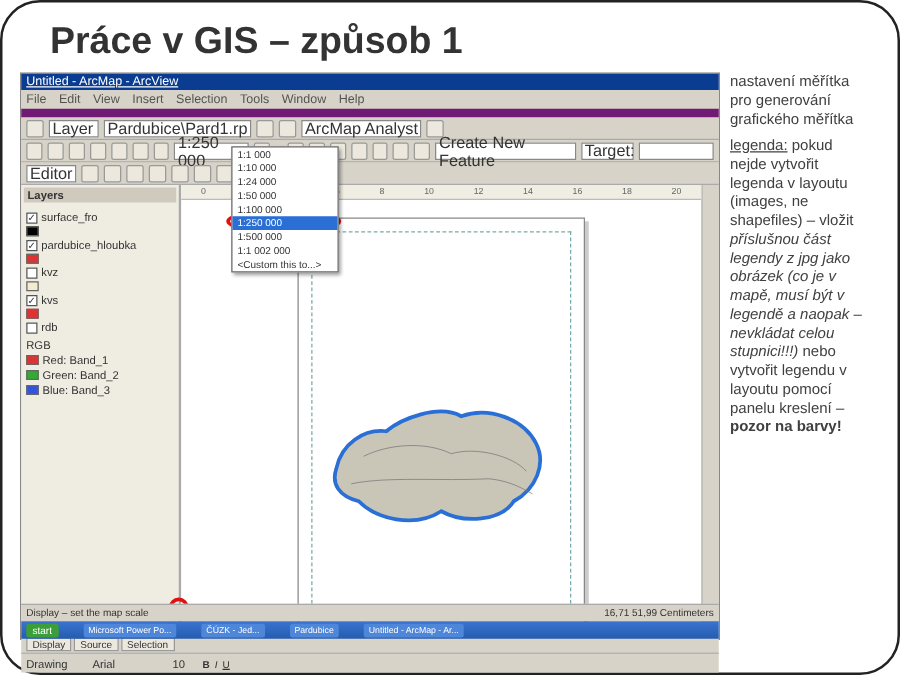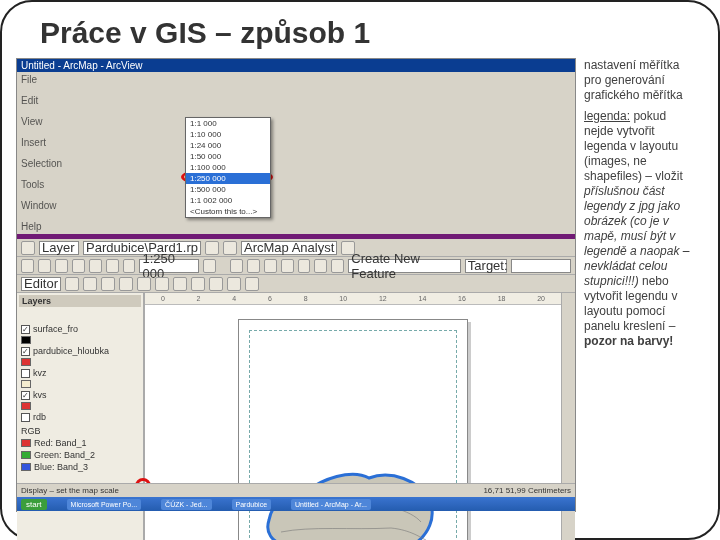--- a/index.html
+++ b/index.html
@@ -7,28 +7,28 @@
   .slide { width: 720px; height: 540px; border: 2px solid #222; border-radius: 32px; position: relative; padding: 10px 14px; }
   .title { font-size: 30px; font-weight: bold; color: #333; margin: 4px 0 8px 24px; }
   .body { display: flex; gap: 8px; height: 460px; }
   .shot { flex: 0 0 560px; height: 454px; position: relative; border: 1px solid #888; background: #e8e8e0; font-size: 9px; color: #333; }
   .notes { flex: 1; font-size: 12px; line-height: 1.25; color: #404040; padding-right: 6px; }
   .notes .item1 { margin-bottom: 6px; }
   .notes .u { text-decoration: underline; }
   .notes .i { font-style: italic; }
 
   
-  .menubar { background: #d7d3c8; border-bottom: 5px solid #701a75; padding: 2px 4px; display: flex; gap: 10px; font-size: 10px; flex-direction: column; }
+  .menubar { background: #d7d3c8; border-bottom: 7px solid #701a75; padding: 2px 4px; display: flex; gap: 10px; font-size: 10px; }
   .menubar span { opacity: .8; }
   .toolbar { background: #d7d3c8; border-bottom: 1px solid #aaa; padding: 2px 4px; display: flex; align-items: center; gap: 4px; height: 18px; }
   .toolbar .btn { width: 14px; height: 14px; background: #ece8de; border: 1px solid #999; border-radius: 2px; }
   .toolbar .field { background: #fff; border: 1px solid #888; height: 14px; min-width: 50px; font-size: 13px; padding: 0 2px; display: flex; align-items: center; }
   .mainrow { display: flex; height: 360px; }
   .toc { width: 128px; background: #efece2; border-right: 2px solid #aaa; padding: 2px; font-size: 9px; overflow: hidden; }
-  .toc .hdr { background: #cfcabd; padding: 1px 3px; font-weight: bold; margin-bottom: 16px; }
+  .toc .hdr { background: #cfcabd; padding: 1px 3px; font-weight: bold; margin-bottom: 6px; }
   .toc .lyr { display: flex; align-items: center; gap: 3px; padding: 1px 2px; }
   .toc .chk { width: 9px; height: 9px; border: 1px solid #555; background: #fff; display: inline-block; }
   .toc .chk.on::after { content: "✓"; font-size: 8px; position: relative; top: -2px; left: 0; }
   .sw { width: 10px; height: 8px; border: 1px solid #666; display: inline-block; }
   .toc .grp { margin-top: 2px; }
   .canvaswrap { flex: 1; background: #fff; display: flex; justify-content: center; align-items: flex-start; padding: 10px 0; position: relative; }
   .rulerH { position: absolute; top: 0; left: 0; right: 0; height: 12px; background: #f0ede3; border-bottom: 1px solid #bbb; font-size: 7px; color: #666; display: flex; justify-content: space-around; align-items: center; }
   .page { width: 230px; height: 330px; background: #fff; border: 1px solid #888; box-shadow: 3px 3px 0 #ccc; margin-top: 16px; position: relative; }
   .pageinner { position: absolute; inset: 10px; border: 1px dashed #7aa; }
   .mapshape { position: absolute; left: 22px; top: 140px; width: 180px; height: 110px; }
@@ -48,21 +48,21 @@
   .tabrow .tab { background: #ece8de; border: 1px solid #999; padding: 0 4px; }
 </style>
 </head>
 <body>
 
 <div class="slide">
   <div class="title">Práce v GIS – způsob 1</div>
   <div class="body">
 
     <div class="shot">
-      <div style="background:#0a3d91;color:#fff;font-size:10px;padding:1px 4px;">Untitled - ArcMap - ArcView</div>
+      <div style="background:#0a3d91;color:#fff;font-size:10px;padding:1px 4px;text-decoration:underline;">Untitled - ArcMap - ArcView</div>
       <div class="menubar">
         <span>File</span>
         <span>Edit</span>
         <span>View</span>
         <span>Insert</span>
         <span>Selection</span>
         <span>Tools</span>
         <span>Window</span>
         <span>Help</span>
       </div>

